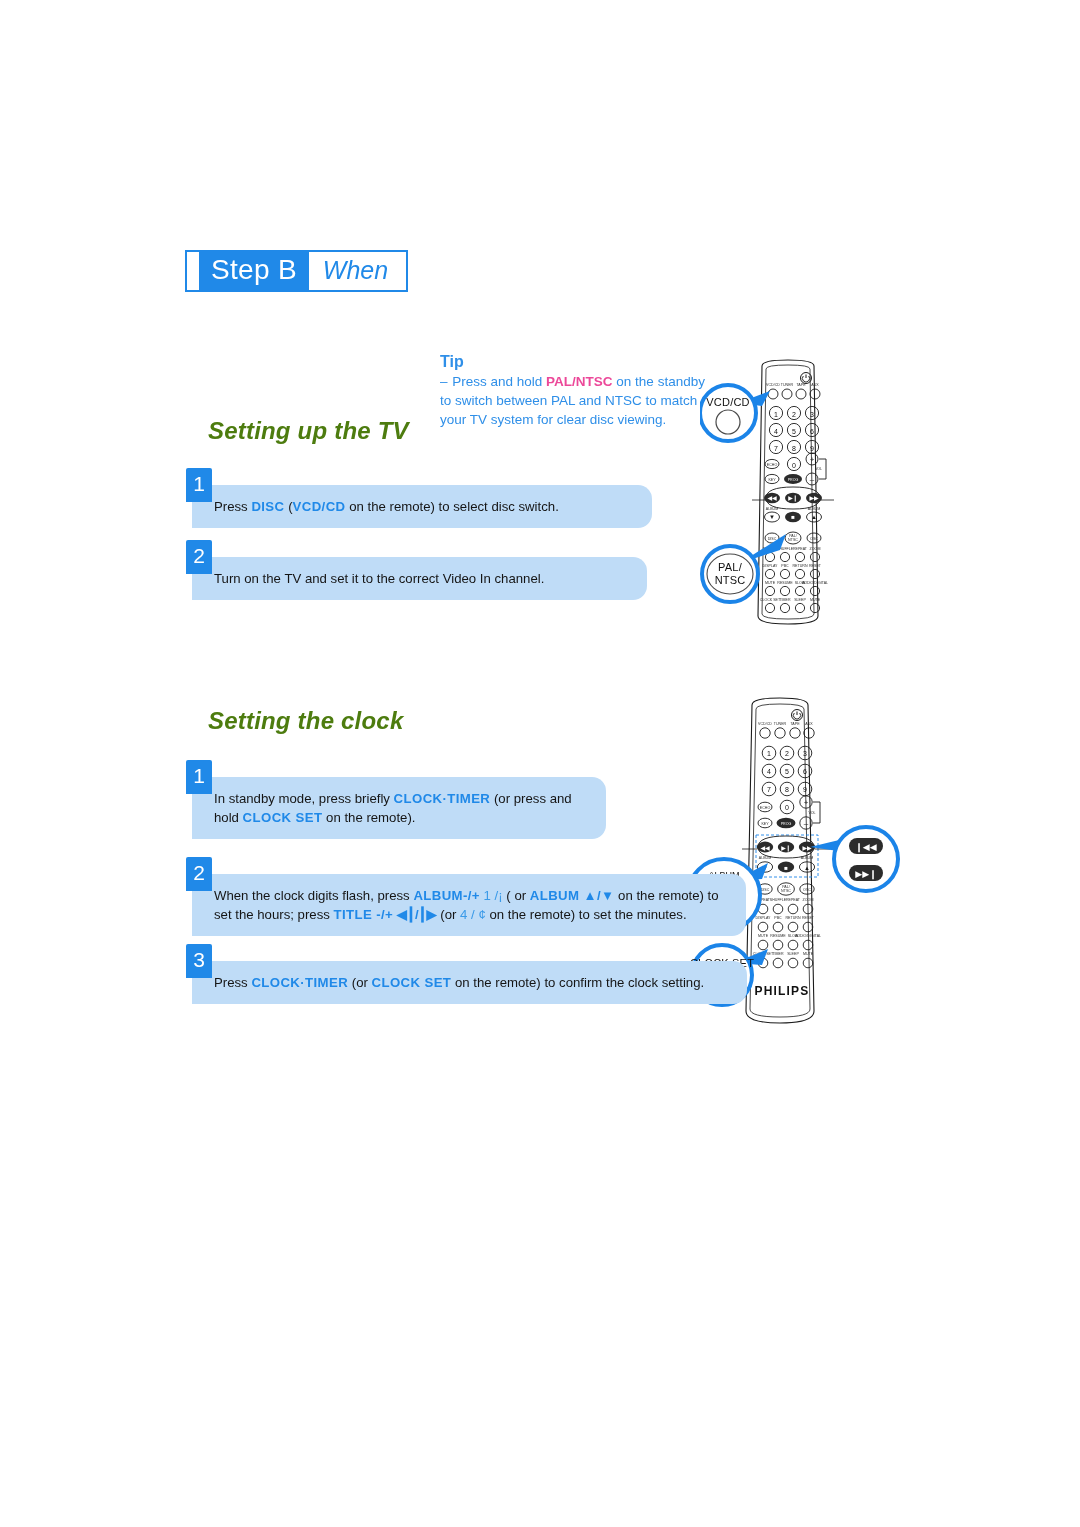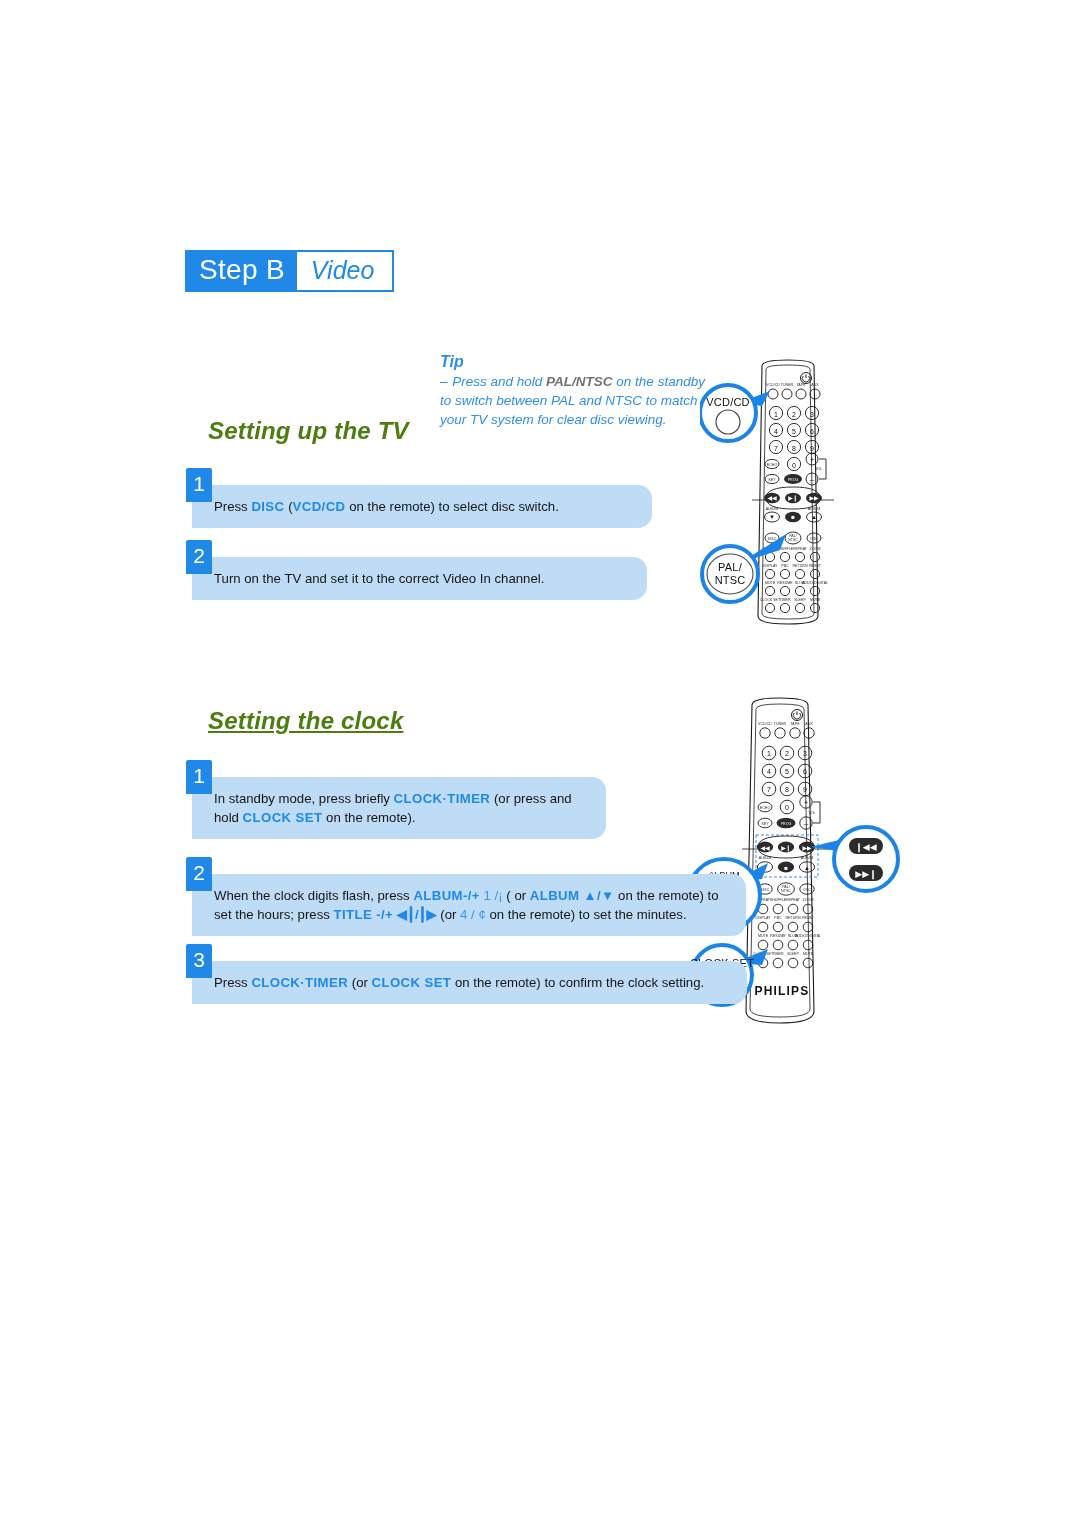--- a/index.html
+++ b/index.html
@@ -16,20 +16,21 @@
 
   
   .step-header {
     position: absolute;
     left: 185px;
     top: 250px;
     display: flex;
     align-items: stretch;
     border: 2px solid #2089e8;
     height: 42px;
+    padding-left: 12px;
   }
   .step-header .step-label {
     background: #2089e8;
     color: #ffffff;
     font-size: 28px;
     font-weight: 400;
     padding: 2px 12px 4px 12px;
     display: flex;
     align-items: center;
     letter-spacing: 0.3px;
@@ -48,42 +49,41 @@
   .section-title {
     position: absolute;
     color: #4d7c0f;
     font-size: 24px;
     font-style: italic;
     font-weight: bold;
     letter-spacing: 0.2px;
     white-space: nowrap;
   }
   #title-tv  { left: 208px; top: 417px; }
-  #title-clk { left: 208px; top: 707px; text-decoration: underline; }
+  #title-clk { left: 208px; top: 707px; }
 
   
   .tip {
     position: absolute;
     left: 440px;
     top: 352px;
     width: 275px;
     color: #2f8fe8;
-    font-style: italic;
     font-size: 13.5px;
     line-height: 19px;
   }
   .tip .tip-heading {
     font-weight: bold;
     font-size: 16px;
     display: block;
     margin-bottom: 1px;
   }
   .tip .tip-body { display: block; }
   .tip .dash { letter-spacing: 1px; }
-  .tip b { font-weight: bold; color: #737373; }
+  .tip b { font-weight: bold; color: #ec4899; }
 
   
   .step-row { position: absolute; }
   .step-num {
     position: absolute;
     left: 0px;
     top: 0px;
     width: 26px;
     height: 34px;
     background: #2089e8;
@@ -137,21 +137,21 @@
   .callout-text-sm { font-size: 9px; fill: #111111; }
   .philips-text { font-size: 12px; font-weight: bold; fill: #111111; letter-spacing: 1.2px; }
   .btn-txt { font-size: 3.6px; fill: #2b2b2b; }
   .btn-num { font-size: 7px; fill: #111111; }
 </style>
 </head>
 <body>
 
 <div class="step-header">
   <div class="step-label">Step B</div>
-  <div class="step-word">Video</div>
+  <div class="step-word">When</div>
 </div>
 
 <div class="section-title" id="title-tv">Setting up the TV</div>
 <div class="section-title" id="title-clk">Setting the clock</div>
 
 <div class="tip">
   <span class="tip-heading">Tip</span>
   <span class="tip-body">
     <span class="dash">–</span>
     <span>Press and hold </span><b>PAL/NTSC</b><span> on the standby</span>

